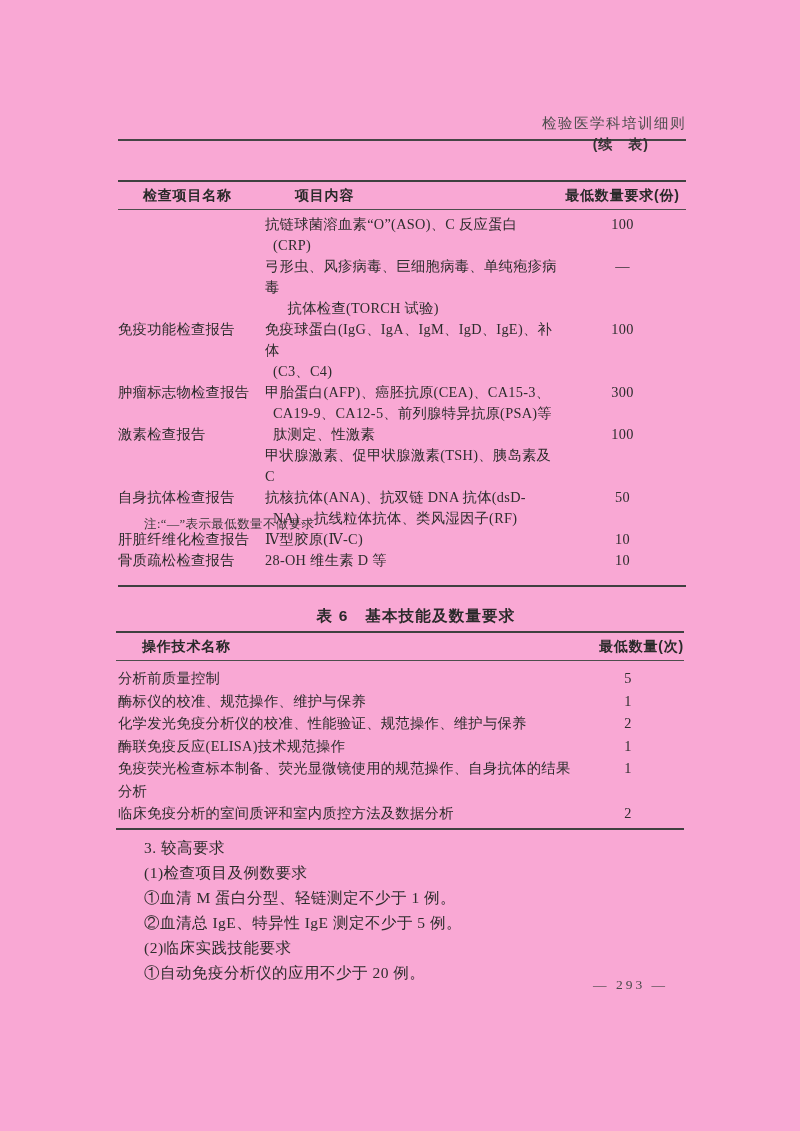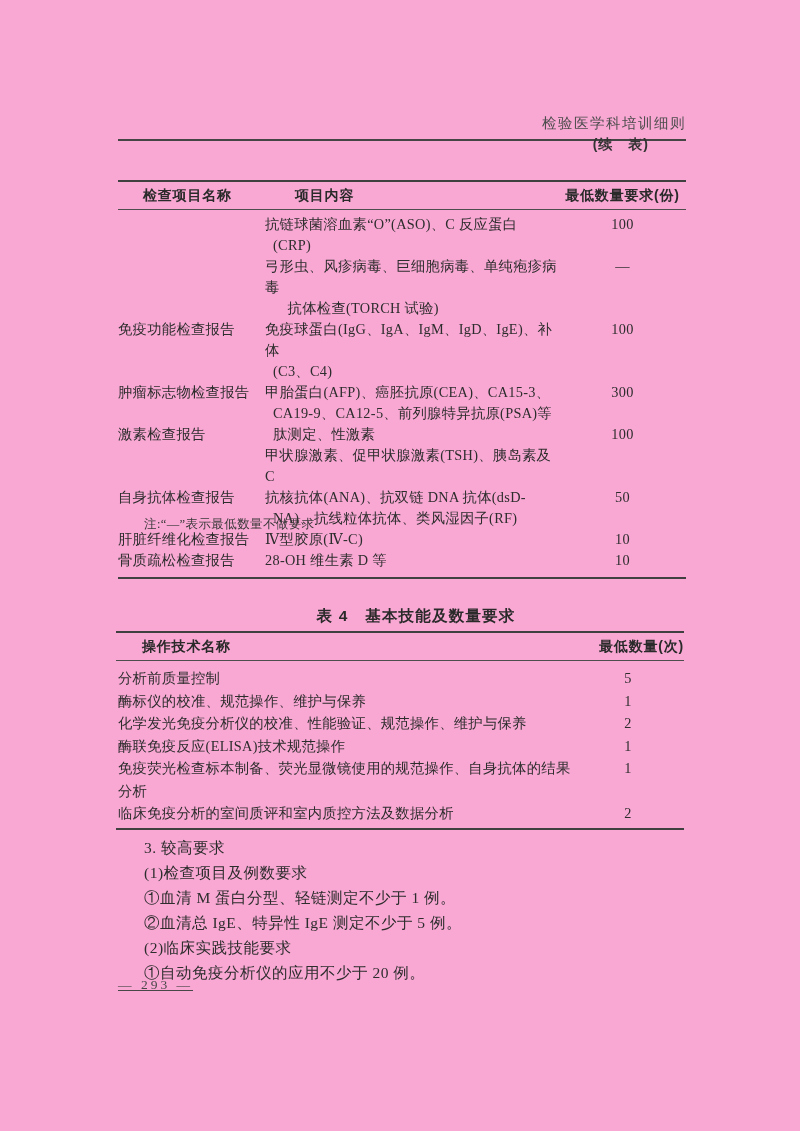--- a/index.html
+++ b/index.html
@@ -25,21 +25,21 @@
   .table1 { position:absolute; top:180px; left:118px; width:568px; }
   .t-header {
     display:flex; align-items:center; height:27px;
     border-top:2.2px solid #404040; border-bottom:1.3px solid #4d4d4d;
     font-size:14px; letter-spacing:0.8px; color:#2a2a2a;
   }
   .t1-hc1 { width:147px; padding-left:25px; box-sizing:border-box; }
   .t1-hc2 { width:294px; padding-left:30px; box-sizing:border-box; }
   .t1-hc3 { width:127px; text-align:center; }
   .t1-body {
-    padding:4px 0 6px 0; border-bottom:2.2px solid #404040;
+    padding:4px 0 14px 0; border-bottom:2.2px solid #404040;
     font-size:14.3px; letter-spacing:0.3px; line-height:21px; color:#2d2d2d;
   }
   .t1-row { display:flex; align-items:flex-start; }
   .t1-col1 { width:147px; box-sizing:border-box; }
   .t1-col2 { width:294px; box-sizing:border-box; }
   .t1-col3 { width:127px; text-align:center; }
   .t1-line { white-space:pre-wrap; }
   .t1-line.cont { padding-left:8px; }
 
   .note { position:absolute; top:516px; left:144px; font-size:12.5px; letter-spacing:0.4px; color:#383838; }
@@ -59,21 +59,21 @@
     font-size:14.3px; letter-spacing:0.3px; line-height:22.5px; color:#2d2d2d;
   }
   .t2-row { display:flex; align-items:flex-start; }
   .t2-col1 { flex:1; padding-left:2px; box-sizing:border-box; }
   .t2-col2 { width:112px; text-align:center; }
 
   .body-block { position:absolute; top:835px; left:144px; font-size:15.5px; line-height:25px; letter-spacing:0.5px; }
 
   .page-num {
     position:absolute; top:977px; left:118px; width:550px;
-    text-align:left; font-size:13.5px; letter-spacing:3px; color:#474747;text-decoration:underline;
+    text-align:right; font-size:13.5px; letter-spacing:3px; color:#474747;
   }
 </style>
 </head>
 <body>
 
 <div class="page">
 
   <div class="running-head">检验医学科培训细则</div>
   <div class="rule-top"></div>
 
@@ -147,21 +147,21 @@
             <div class="t1-line">28-OH 维生素 D 等</div>
           </div>
           <div class="t1-col3">10</div>
         </div>
       </div>
   </div>
 
   <div class="note">注:“—”表示最低数量不做要求</div>
 
 
-  <div class="t2-title hd-font">表 4　基本技能及数量要求</div>
+  <div class="t2-title hd-font">表 6　基本技能及数量要求</div>
 
   <div class="table2">
     <div class="t-header hd-font">
       <div class="t2-hc1">操作技术名称</div>
       <div class="t2-hc2">最低数量(次)</div>
     </div>
     <div class="t2-body">
         <div class="t2-row">
           <div class="t2-col1">分析前质量控制</div>
           <div class="t2-col2">5</div>

